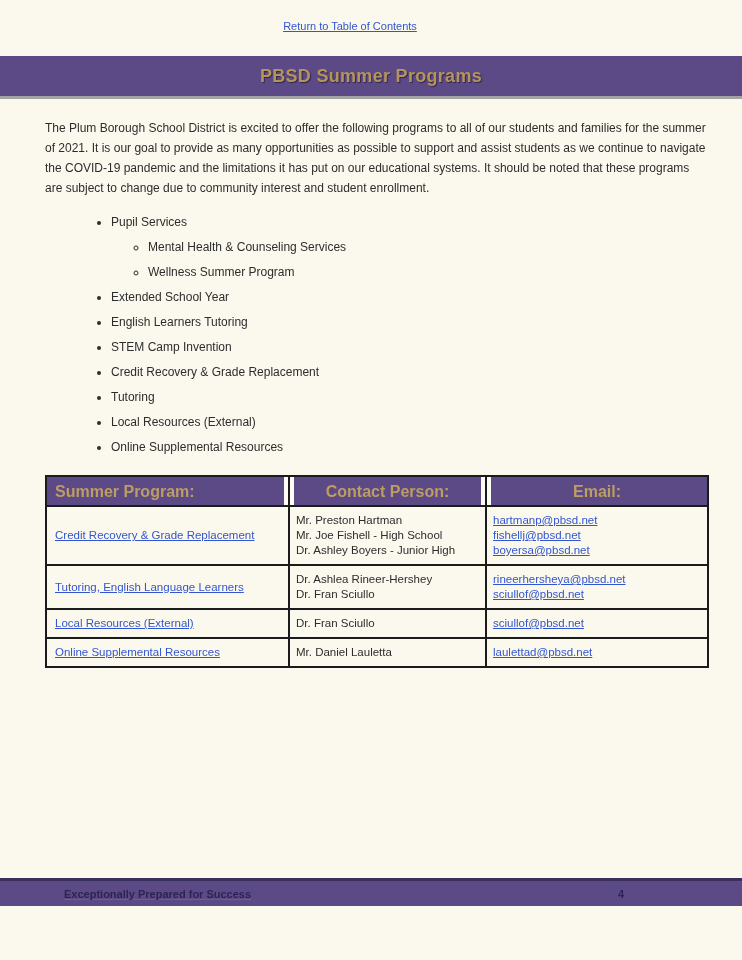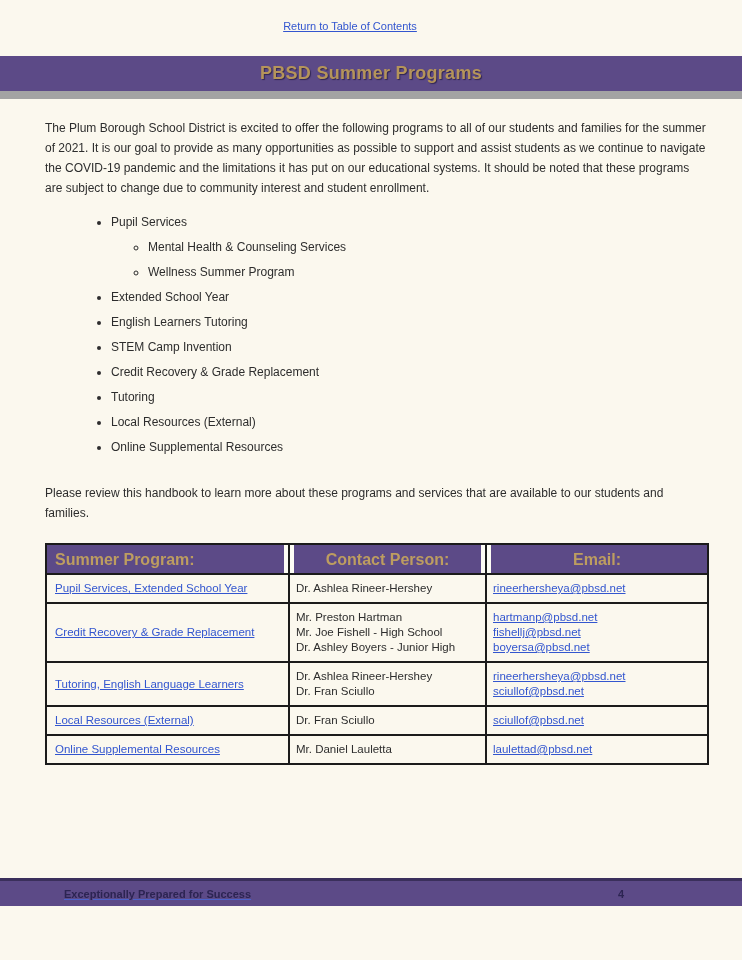--- a/index.html
+++ b/index.html
@@ -9,21 +9,21 @@
     font-family:"Liberation Sans", sans-serif;
     color:#2d2d2d;
     position:relative;
     overflow:hidden;
   }
   a.link { color:#3356cf; text-decoration:underline; cursor:pointer; }
 
   .top-area { height:56px; padding:20px 42px 0 0; text-align:center; font-size:11px; }
 
   .banner {
-    height:43px; background:#5c4a87; border-bottom:8px solid #a3a3a3;
+    height:43px; background:#5c4a87; border-bottom:3px solid #a3a3a3;
     display:flex; align-items:center; justify-content:center;
   }
   .banner-title {
     color:#b5945a; font-size:18px; font-weight:bold; letter-spacing:0.3px;
     text-shadow:1px 1px 1px rgba(30,22,60,0.7);
   }
 
   .content { padding:0 35px 0 45px; font-size:12px; line-height:20px; }
   .p1 { margin-top:19px; }
   .p2 { margin-top:21px; }
@@ -85,47 +85,35 @@
     </li>
     <li><span>Extended School Year</span></li>
     <li><span>English Learners Tutoring</span></li>
     <li><span>STEM Camp Invention</span></li>
     <li><span>Credit Recovery &amp; Grade Replacement</span></li>
     <li><span>Tutoring</span></li>
     <li><span>Local Resources (External)</span></li>
     <li><span>Online Supplemental Resources</span></li>
   </ul>
 
-  <p class="p3">Please review this handbook to learn more about these programs and services that are available to our students and families.</p>
 
   <table class="programs">
     <colgroup>
         <col style="width:243px">
         <col style="width:197px">
         <col style="width:222px">
       </colgroup>
     <thead>
       <tr>
         <th class="h-prog">Summer Program:</th>
         <th class="h-contact">Contact Person:</th>
         <th class="h-email">Email:</th>
       </tr>
     </thead>
     <tbody>
-      <tr>
-        <td class="c-prog">
-          <a>Pupil Services, Extended School Year</a>
-        </td>
-        <td class="c-contact">
-          <div>Dr. Ashlea Rineer-Hershey</div>
-        </td>
-        <td class="c-email">
-          <div><a>rineerhersheya@pbsd.net</a></div>
-        </td>
-      </tr>
       <tr>
         <td class="c-prog">
           <a>Credit Recovery &amp; Grade Replacement</a>
         </td>
         <td class="c-contact">
           <div>Mr. Preston Hartman</div>
           <div>Mr. Joe Fishell - High School</div>
           <div>Dr. Ashley Boyers - Junior High</div>
         </td>
         <td class="c-email">

